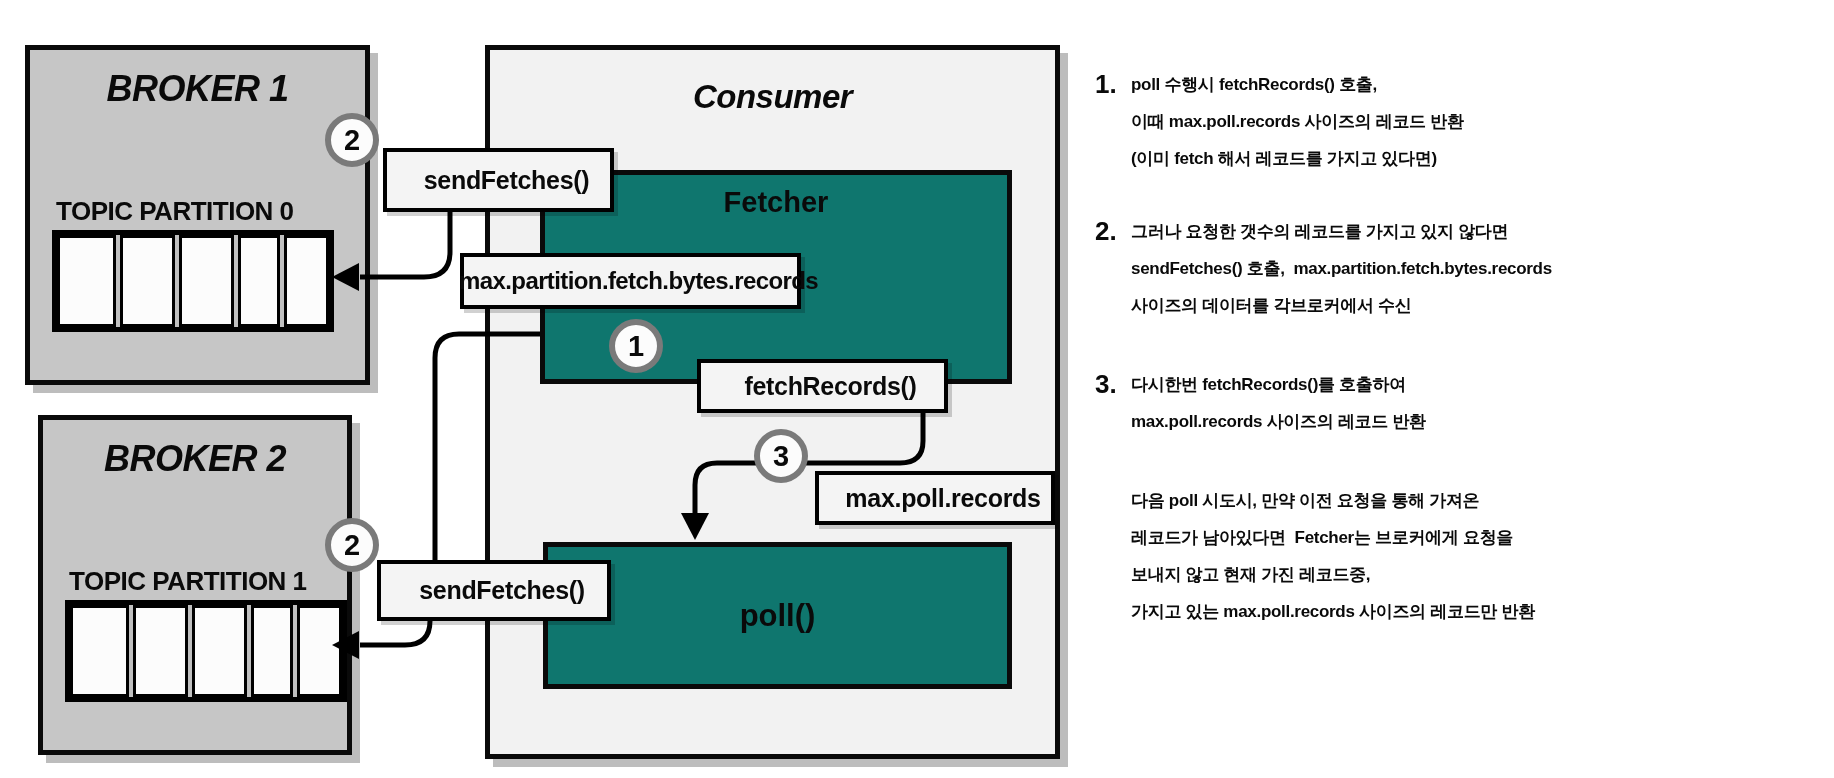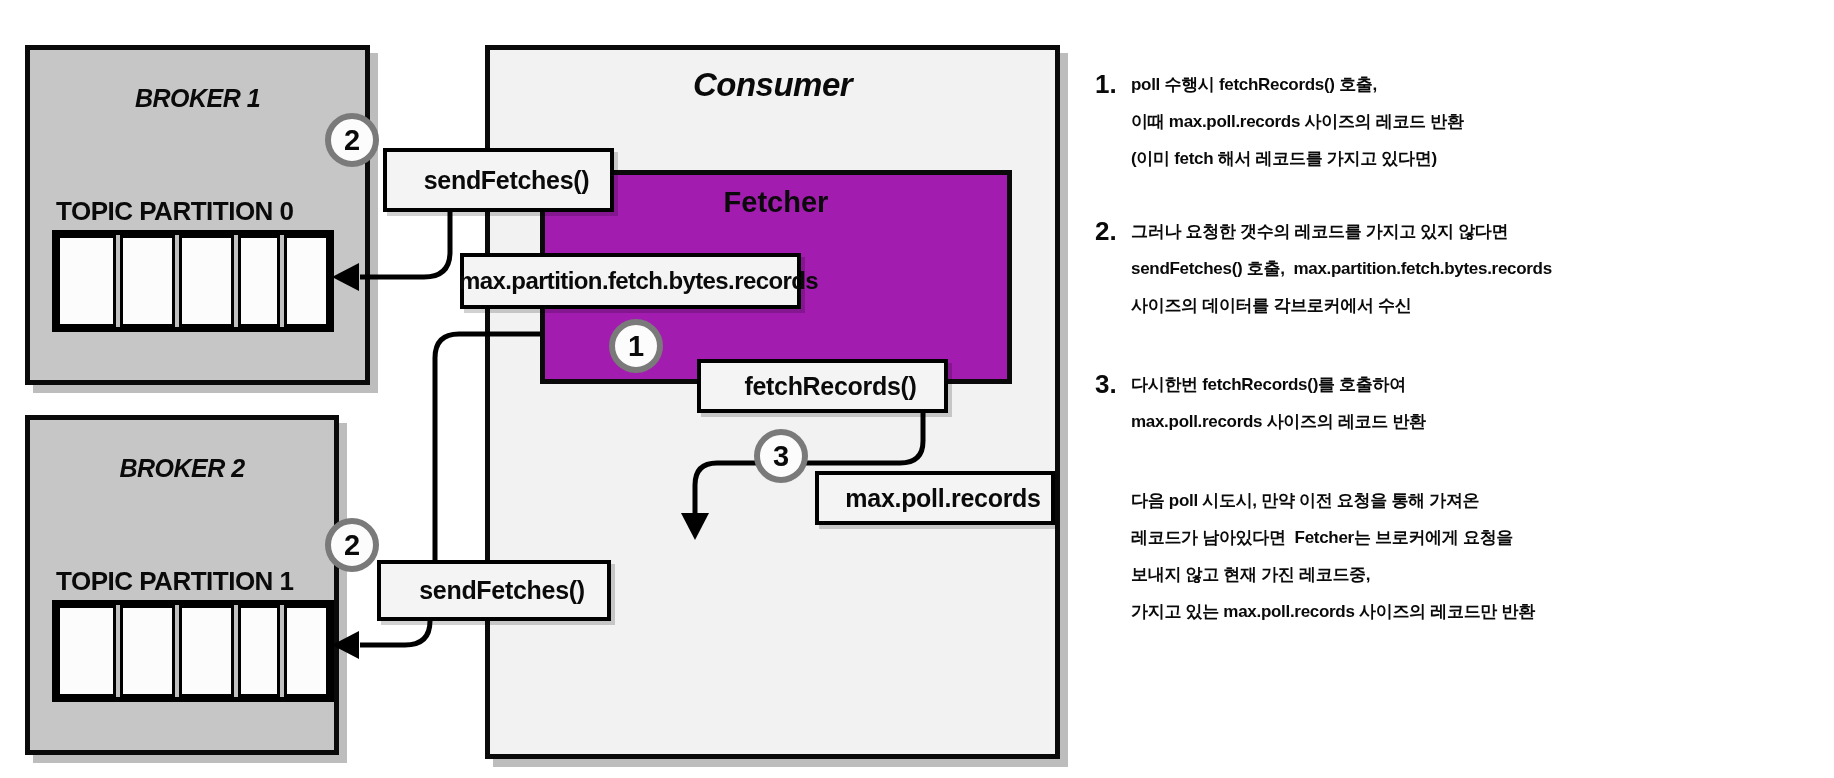--- a/index.html
+++ b/index.html
@@ -7,37 +7,37 @@
     position:relative;width:1834px;height:778px;overflow:hidden;
     background:#ffffff;
     font-family:"Liberation Sans","DejaVu Sans",sans-serif;
     color:#0a0a0a;
   }
   
   .bigbox{position:absolute;box-sizing:border-box;border:5px solid #0a0a0a;
           box-shadow:8px 8px 0 #bdbdbd;}
   .broker{background:#c6c6c6;}
   #broker1{left:25px;top:45px;width:345px;height:340px;}
-  #broker2{left:25px;top:415px;width:314px;height:340px;}
-  .broker-title{margin-top:34px;text-align:center;font-style:italic;font-weight:bold;
-                font-size:25px;letter-spacing:-0.5px;}
+  #broker2{left:38px;top:415px;width:314px;height:340px;}
+  .broker-title{margin-top:18px;text-align:center;font-style:italic;font-weight:bold;
+                font-size:36px;letter-spacing:-0.5px;}
   .part-label{position:absolute;left:26px;top:146px;font-weight:bold;font-size:26px;
               letter-spacing:-0.5px;text-align:center;}
   .cells{position:absolute;left:22px;top:180px;width:282px;height:102px;
          box-sizing:border-box;border:5px solid #000;background:#c0c0c0;
          display:flex;gap:4px;}
   .cell{background:#fcfcfc;border:3px solid #000;box-sizing:border-box;height:100%;}
   .cw1{flex-grow:1.35;} .cw2{flex-grow:1.25;} .cw3{flex-grow:1.25;}
   .cw4{flex-grow:0.90;} .cw5{flex-grow:1.00;}
 
   #consumer{left:485px;top:45px;width:575px;height:714px;background:#f2f2f2;}
-  .consumer-title{margin-top:16px;text-align:center;font-style:italic;font-weight:bold;
+  .consumer-title{margin-top:28px;text-align:center;font-style:italic;font-weight:bold;
                   font-size:33px;letter-spacing:-0.5px;}
   .innerbox{position:absolute;box-sizing:border-box;border:5px solid #0a0a0a;
-            background:#a21caf;z-index:1;}
+            background:#0f766e;z-index:1;}
   #fetcher{left:540px;top:170px;width:472px;height:214px;}
   .fetcher-title{margin-top:11px;text-align:center;font-weight:bold;font-size:29px;}
   #poll{left:543px;top:542px;width:469px;height:147px;display:flex;
         align-items:center;justify-content:center;font-weight:bold;font-size:31px;}
 
   
   #wires{position:absolute;left:0;top:0;z-index:2;pointer-events:none;}
 
   
   .label{position:absolute;box-sizing:border-box;border:4px solid #000;
@@ -97,20 +97,23 @@
     </div>
   </div>
 
   <div class="bigbox" id="consumer">
     <div class="consumer-title">Consumer</div>
   </div>
 
   <div class="innerbox" id="fetcher">
     <div class="fetcher-title">Fetcher</div>
   </div>
+  <div class="innerbox" id="poll">
+    <span>poll()</span>
+  </div>
 
   <svg id="wires" width="1834" height="778" viewBox="0 0 1834 778">
     <path d="M450 211 V252 Q450 277 424 277 H360" fill="none" stroke="#000" stroke-width="5"></path>
     <polygon points="332,277 359,263 359,291" fill="#000"></polygon>
     <path d="M430 617 V621 Q430 645 405 645 H360" fill="none" stroke="#000" stroke-width="5"></path>
     <polygon points="332,645 359,631 359,659" fill="#000"></polygon>
     <path d="M540 334 H459 Q435 334 435 358 V590" fill="none" stroke="#000" stroke-width="5"></path>
     <path d="M923 410 V441 Q923 463 900 463 H717 Q695 463 695 485 V522" fill="none" stroke="#000" stroke-width="5"></path>
     <polygon points="695,540 681,513 709,513" fill="#000"></polygon>
   </svg>

